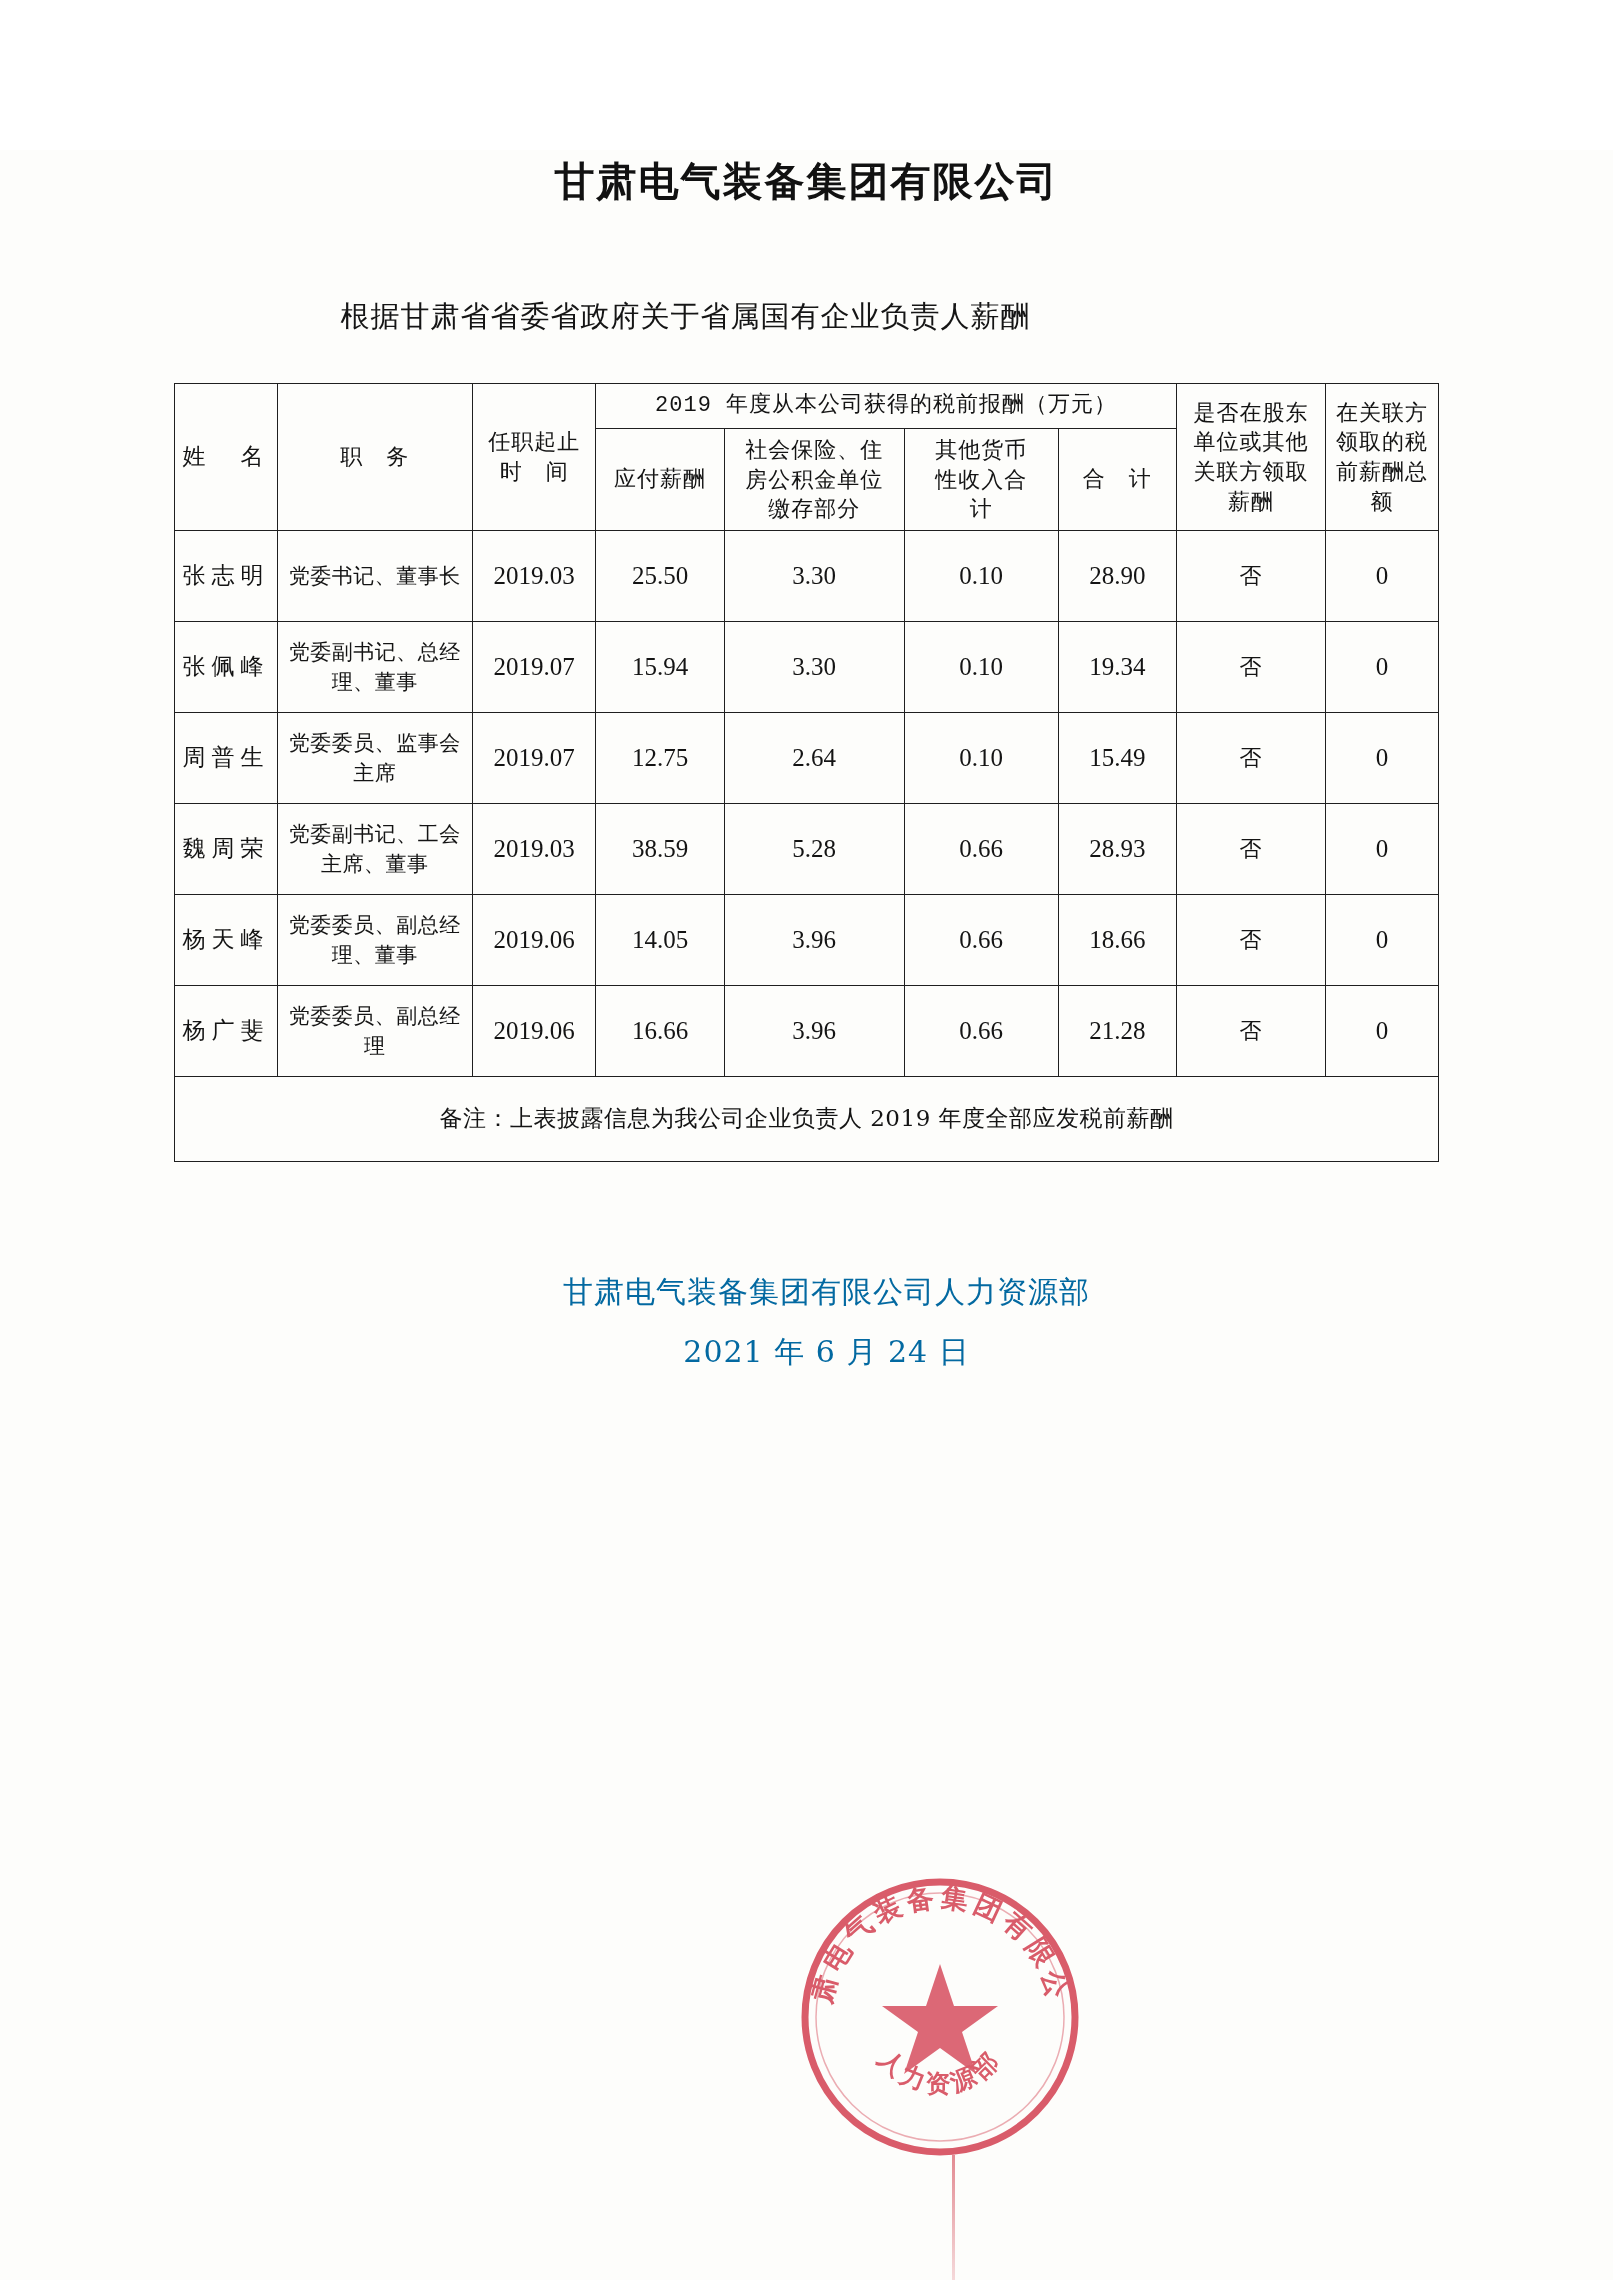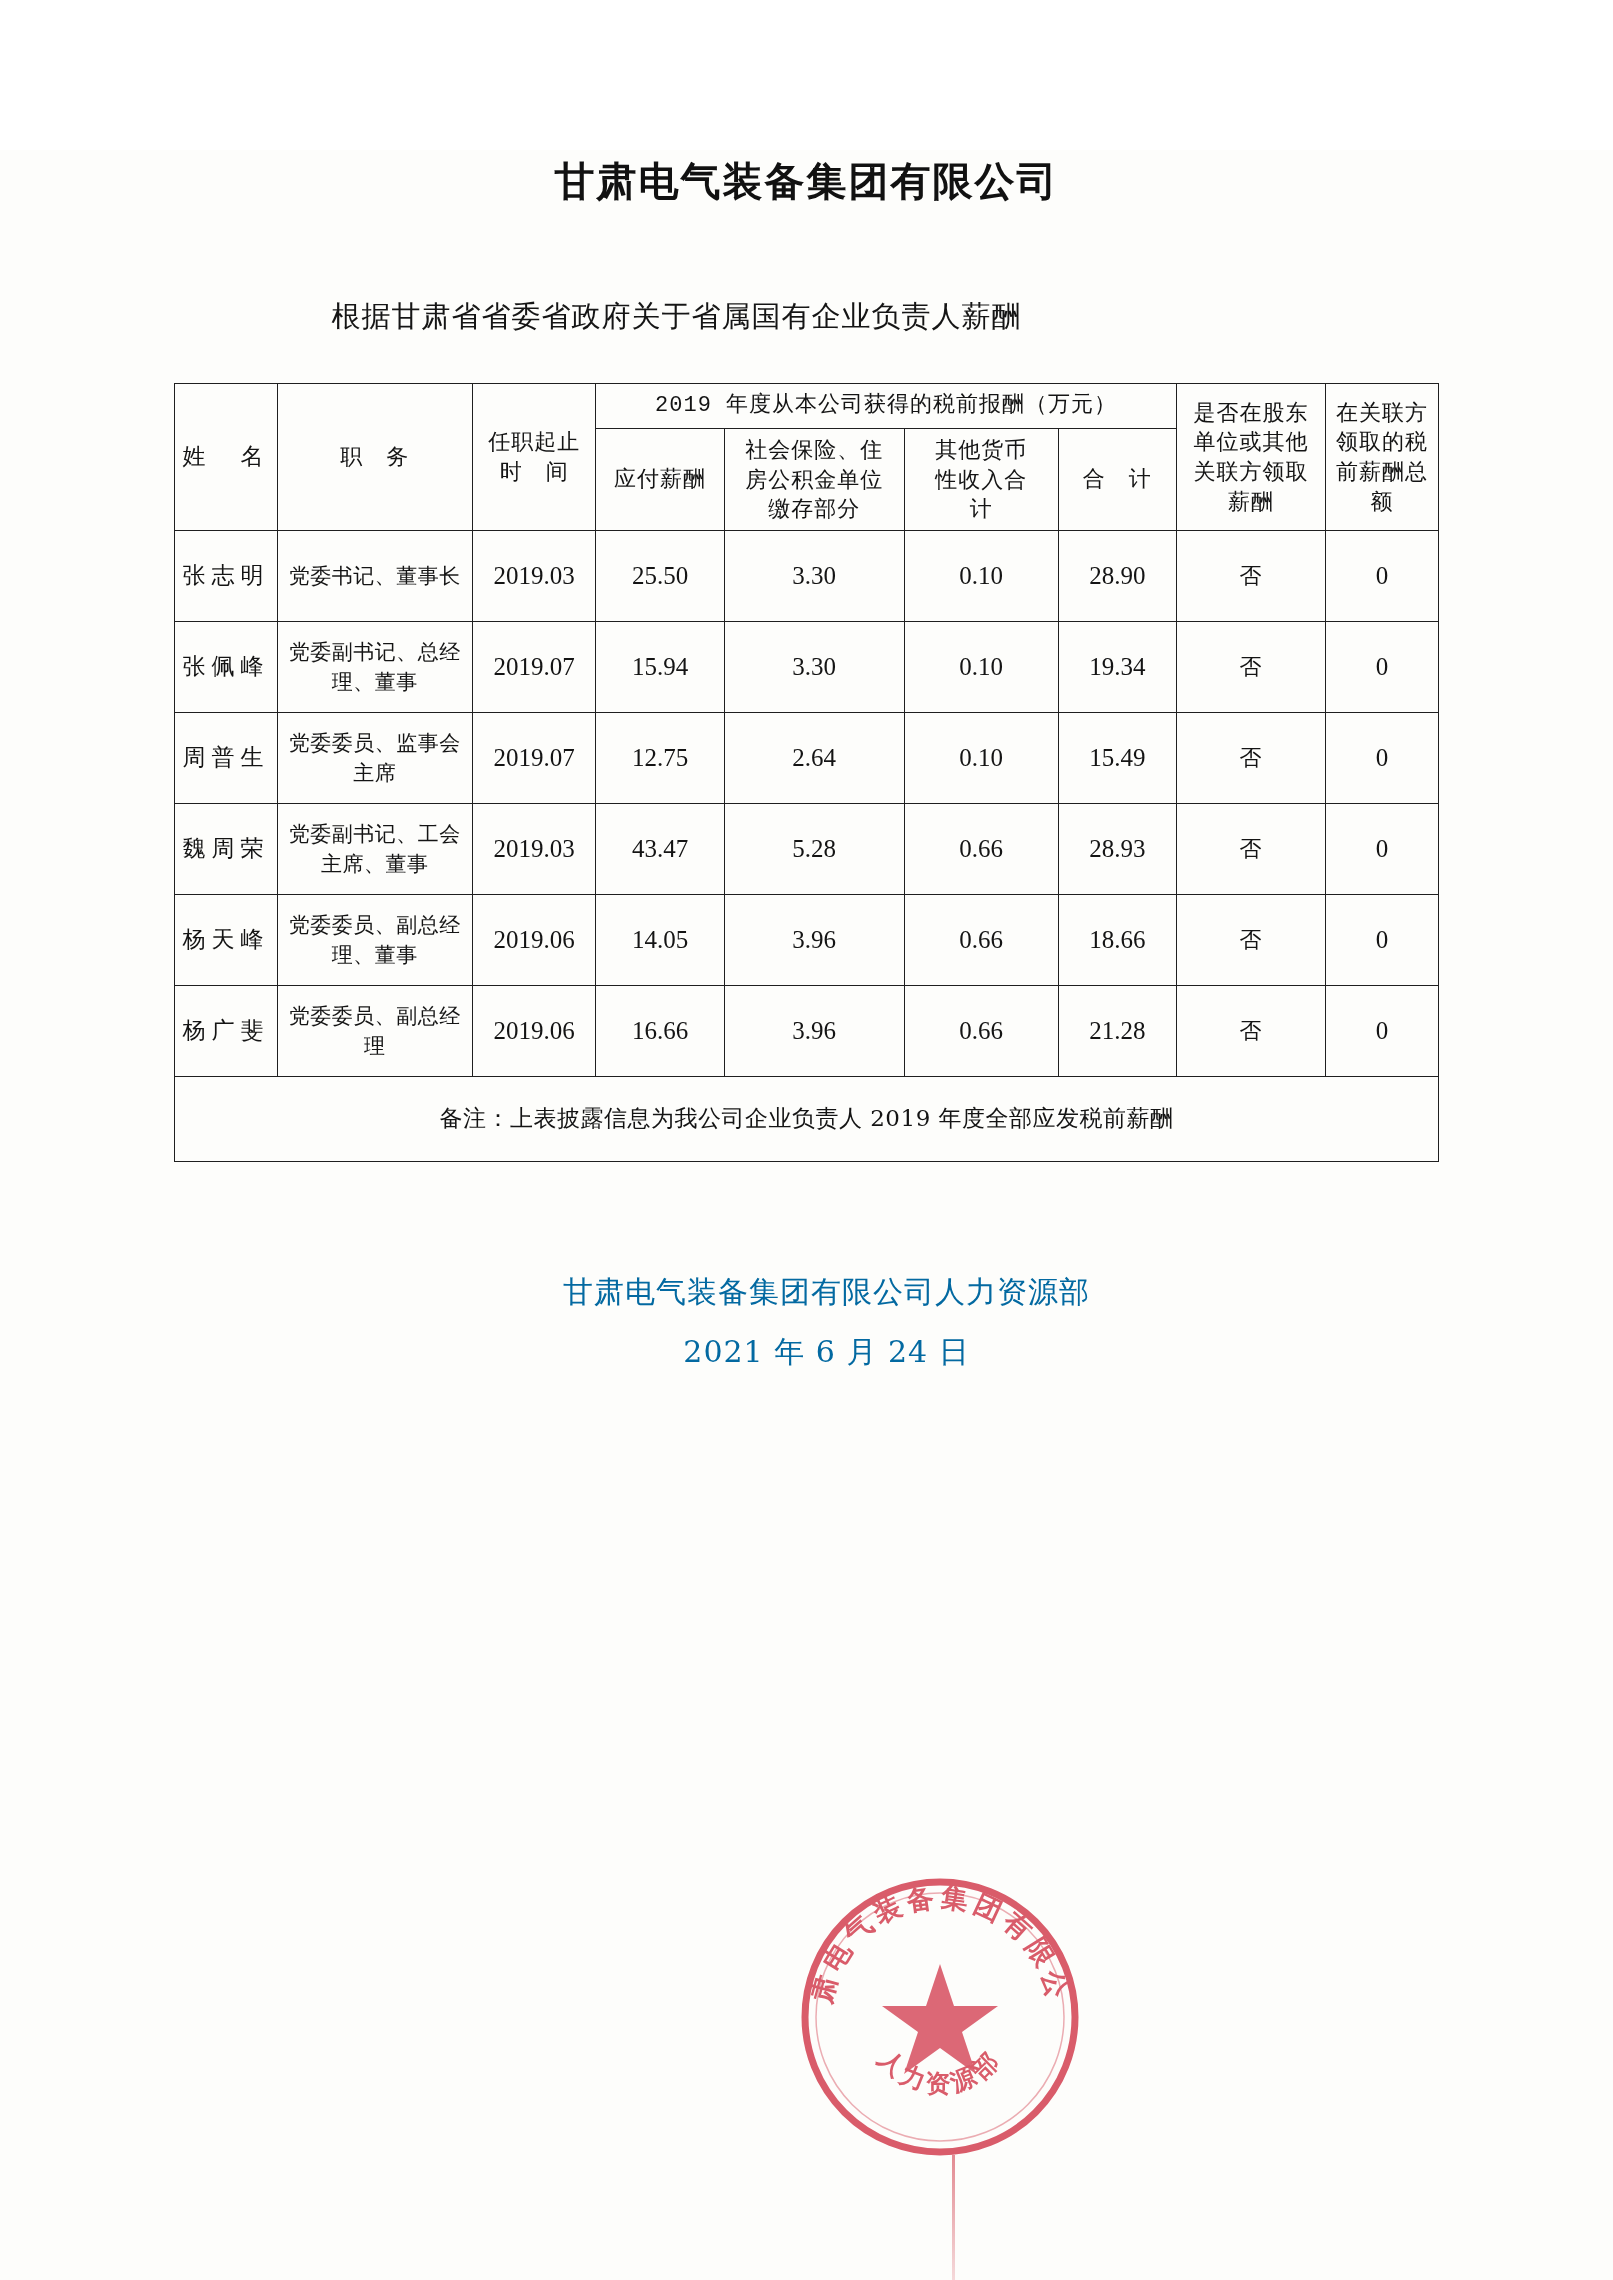--- a/index.html
+++ b/index.html
@@ -39,21 +39,21 @@
   
   .intro {
     margin: 75px auto 0 auto;
     width: 1080px;
     font-size: 29px;
     line-height: 2.0;
     letter-spacing: 1px;
     color: #151515;
   }
   .intro p {
-    margin: 3px;
+    margin: 12px;
     text-align: justify;
   }
   .intro .indent {
     text-indent: 62px;
   }
 
   
   .table-wrap {
     margin: 38px auto 0 auto;
     width: 1265px;
@@ -250,21 +250,21 @@
           <td class="num">2.64</td>
           <td class="num">0.10</td>
           <td class="num">15.49</td>
           <td class="vcell">否</td>
           <td class="num">0</td>
         </tr>
         <tr class="body-row">
           <td class="name-cell">魏周荣</td>
           <td class="post-cell">党委副书记、工会主席、董事</td>
           <td class="num">2019.03</td>
-          <td class="num">43.47</td>
+          <td class="num">38.59</td>
           <td class="num">5.28</td>
           <td class="num">0.66</td>
           <td class="num">28.93</td>
           <td class="vcell">否</td>
           <td class="num">0</td>
         </tr>
         <tr class="body-row">
           <td class="name-cell">杨天峰</td>
           <td class="post-cell">党委委员、副总经理、董事</td>
           <td class="num">2019.06</td>

